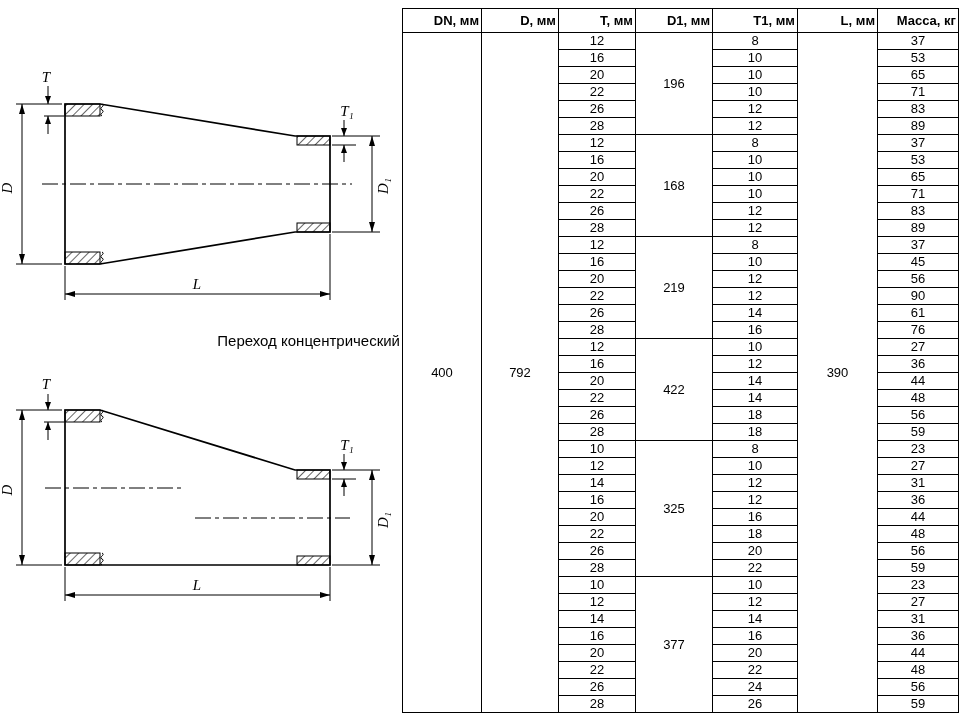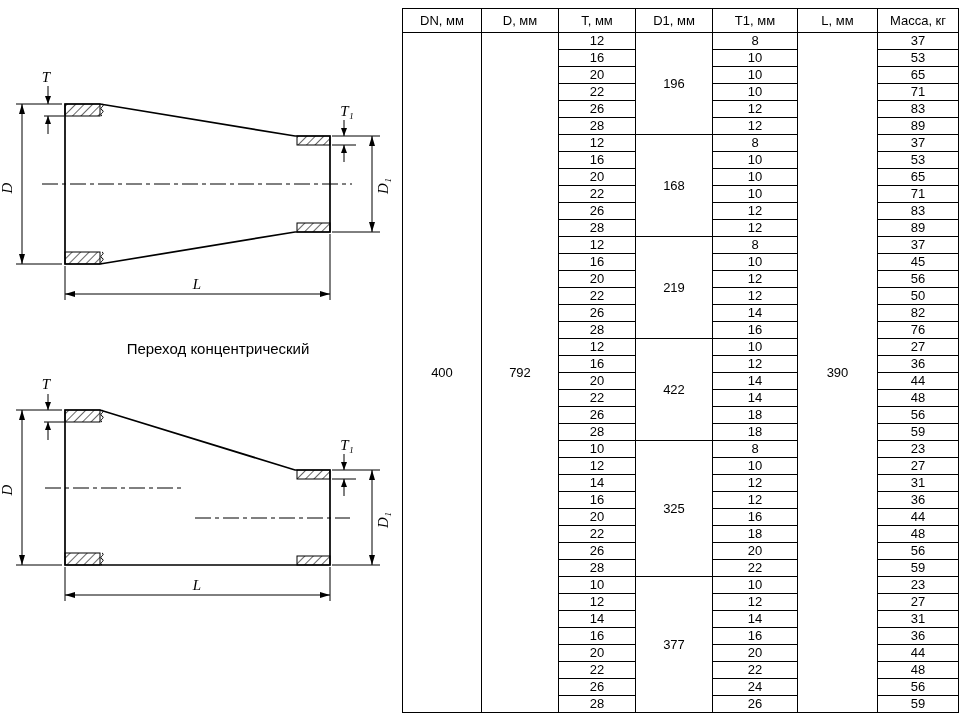--- a/index.html
+++ b/index.html
@@ -3,33 +3,33 @@
 <meta charset="utf-8">
 <style>
   * { margin:0; padding:0; box-sizing:border-box; }
   html,body { width:970px; height:726px; background:#ffffff; font-family:"Liberation Sans",sans-serif; color:#000; overflow:hidden; }
   body { position:relative; }
 
   .drawings { position:absolute; left:0; top:0; width:400px; height:726px; }
   .figure { position:absolute; left:0; width:400px; }
   .fig-concentric { top:52px; }
   .fig-eccentric { top:368px; }
-  .caption { text-align:center; font-size:15px; margin-top:16px;padding-left:36px; }
+  .caption { text-align:right; font-size:15px; margin-top:8px;padding-left:36px; }
 
   .dim { stroke:#000; stroke-width:1; fill:none; }
   .outline { stroke:#000; stroke-width:1.7; fill:none; }
   .centerline { stroke:#000; stroke-width:1; fill:none; stroke-dasharray:16 4 4 4; }
   .arrow { fill:#000; stroke:none; }
   .dim-label { font-family:"Liberation Serif",serif; font-style:italic; font-size:15px; fill:#000; }
   .hatchrect { stroke:#000; stroke-width:1; }
 
   .table-wrap { position:absolute; left:402px; top:8px; }
   table { border-collapse:collapse; table-layout:fixed; }
   th, td { border:1px solid #000; text-align:center; font-size:13px; padding:0 2px; }
-  th { font-weight:normal; height:24px; }
+  th { font-weight:bold; height:24px;text-align:right; }
   td { height:16px; line-height:16px; }
 </style>
 </head>
 <body>
 
 <div class="drawings">
 
   <div class="figure fig-concentric">
     <svg width="400" height="268" viewBox="0 0 400 268">
       <defs>
@@ -267,26 +267,26 @@
           <td>45</td>
         </tr>
         <tr>
           <td>20</td>
           <td>12</td>
           <td>56</td>
         </tr>
         <tr>
           <td>22</td>
           <td>12</td>
-          <td>50</td>
-        </tr>
-        <tr>
-          <td>26</td>
-          <td>14</td>
-          <td>82</td>
+          <td>90</td>
+        </tr>
+        <tr>
+          <td>26</td>
+          <td>14</td>
+          <td>61</td>
         </tr>
         <tr>
           <td>28</td>
           <td>16</td>
           <td>76</td>
         </tr>
         <tr>
           <td>12</td>
           <td rowspan="6">422</td>
           <td>10</td>

